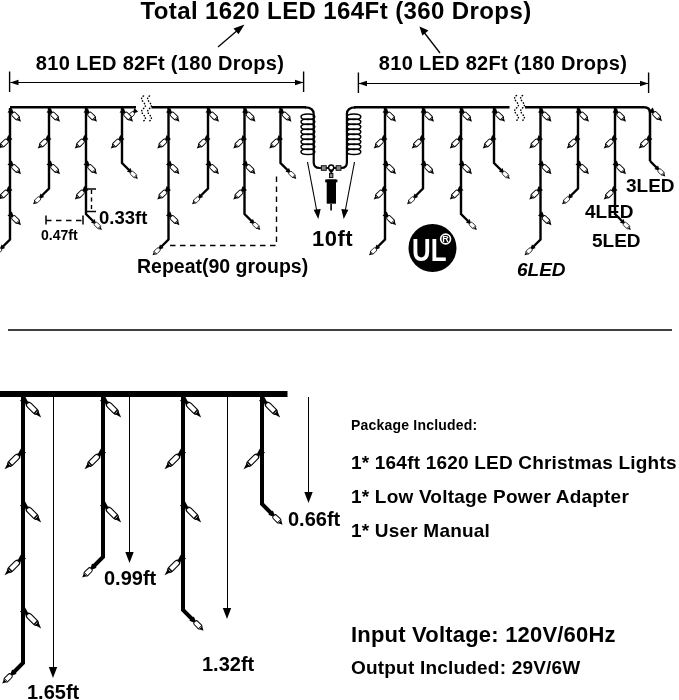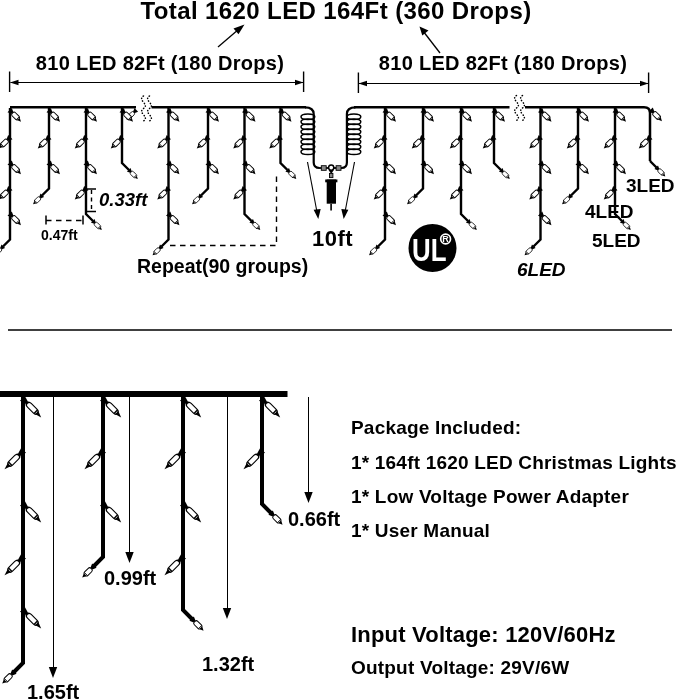--- a/index.html
+++ b/index.html
@@ -201,30 +201,30 @@
     <rect x="129.0" y="397" width="1.2" height="157" fill="#000" shape-rendering="crispEdges"></rect>
     <polygon points="129.5,563 125.3,552 133.7,552" fill="#000"></polygon>
     <rect x="226.5" y="397" width="1.2" height="213" fill="#000" shape-rendering="crispEdges"></rect>
     <polygon points="227,619 222.8,608 231.2,608" fill="#000"></polygon>
     <rect x="308.0" y="397" width="1.2" height="97" fill="#000" shape-rendering="crispEdges"></rect>
     <polygon points="308.5,503 304.3,492 312.7,492" fill="#000"></polygon>
 </svg>
 <div class="t b" style="left:336px; top:-3px; transform:translateX(-50%); font-size:24px; letter-spacing:0.4px;">Total 1620 LED 164Ft (360 Drops)</div>
 <div class="t" style="left:160px; top:51.5px; transform:translateX(-50%); font-size:20px; letter-spacing:0.3px;">810 LED 82Ft (180 Drops)</div>
 <div class="t" style="left:503px; top:51.5px; transform:translateX(-50%); font-size:20px; letter-spacing:0.3px;">810 LED 82Ft (180 Drops)</div>
-<div class="t b" style="left:99px; top:189px; font-size:18.5px;font-style:italic;">0.33ft</div>
+<div class="t b" style="left:99px; top:207px; font-size:18.5px;">0.33ft</div>
 <div class="t b" style="left:41px; top:226.5px; font-size:14px;">0.47ft</div>
 <div class="t b" style="left:137px; top:254.5px; font-size:19.5px;">Repeat(90 groups)</div>
 <div class="t b" style="left:312px; top:225.5px; font-size:22px; letter-spacing:0.5px;">10ft</div>
 <div class="t b" style="left:626px; top:175px; font-size:19px;">3LED</div>
 <div class="t b" style="left:551px; top:201px; font-size:19px;margin-left:34px;">4LED</div>
 <div class="t b" style="left:592px; top:230px; font-size:19px;">5LED</div>
 <div class="t b" style="left:517px; top:259px; font-size:19px;font-style:italic;">6LED</div>
 <div class="t b" style="left:27px; top:681px; font-size:20px;">1.65ft</div>
 <div class="t b" style="left:104px; top:567px; font-size:20px;text-align:center;">0.99ft</div>
 <div class="t b" style="left:202px; top:624.5px; font-size:20px;margin-top:28px;">1.32ft</div>
 <div class="t b" style="left:288px; top:508px; font-size:20px;">0.66ft</div>
-<div class="t b" style="left:351px; top:417px; font-size:19px; letter-spacing:0.2px;text-align:right;">Package Included:</div>
+<div class="t b" style="left:351px; top:417px; font-size:14px; letter-spacing:0.2px;text-align:right;">Package Included:</div>
 <div class="t b" style="left:351px; top:452px; font-size:19px; letter-spacing:0.2px;">1* 164ft 1620 LED Christmas Lights</div>
 <div class="t b" style="left:351px; top:486px; font-size:19px; letter-spacing:0.2px;">1* Low Voltage Power Adapter</div>
 <div class="t b" style="left:351px; top:520px; font-size:19px; letter-spacing:0.2px;">1* User Manual</div>
 <div class="t b" style="left:351px; top:622px; font-size:22px; letter-spacing:0.2px;">Input Voltage: 120V/60Hz</div>
-<div class="t b" style="left:351px; top:657px; font-size:19px; letter-spacing:0.2px;">Output Voltage: 29V/6W</div>
+<div class="t b" style="left:351px; top:657px; font-size:19px; letter-spacing:0.2px;">Output Included: 29V/6W</div>
 
 </body></html>

